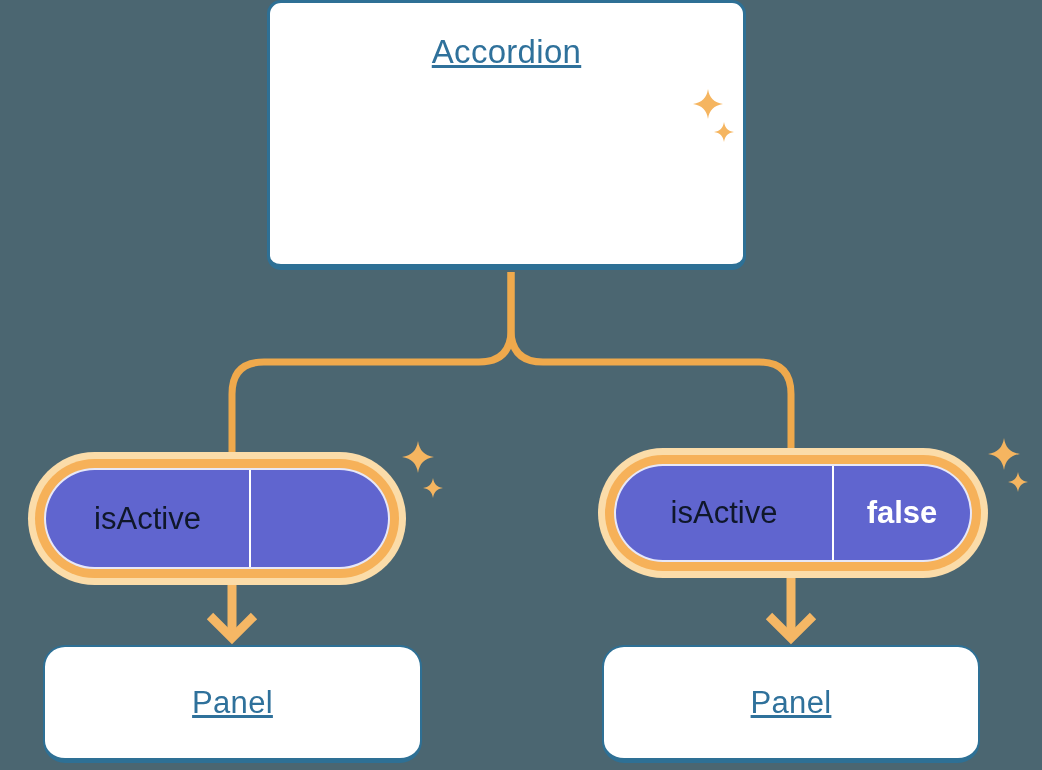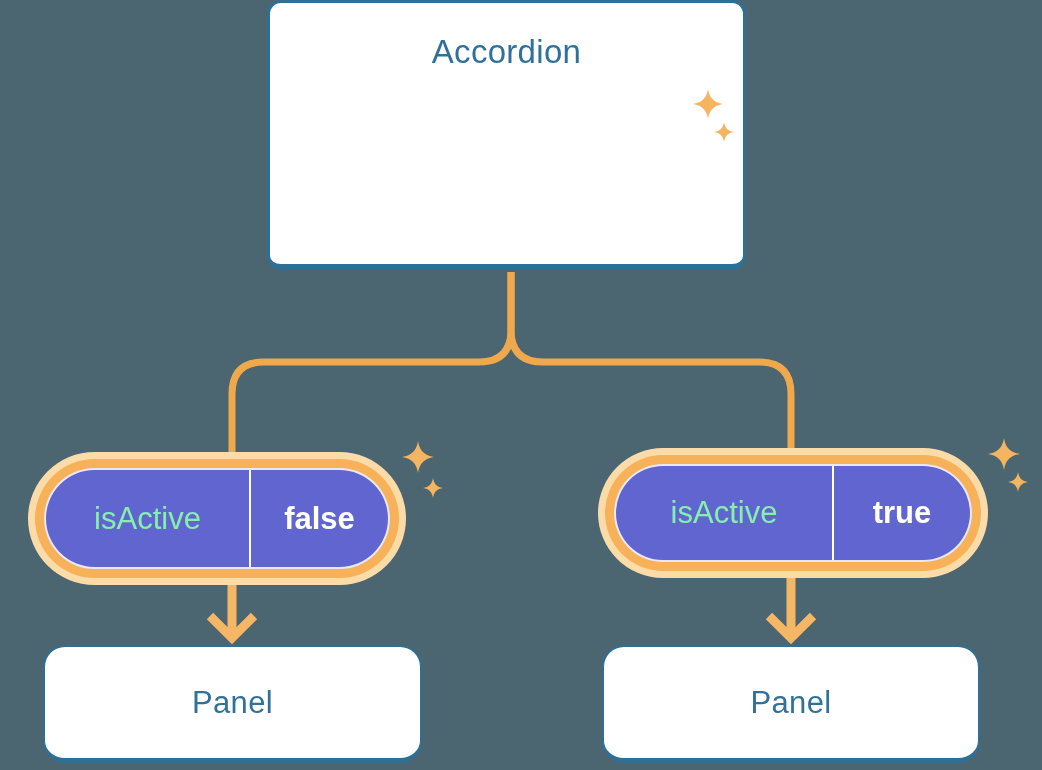--- a/index.html
+++ b/index.html
@@ -25,21 +25,21 @@
   .accordion-card{left:267px;top:0;width:479px;height:270px;}
   .panel-card{
     height:118px;
     border-width:2px;border-bottom-width:5px;border-radius:22px;
     display:flex;align-items:center;justify-content:center;
   }
   .panel-left{left:43px;top:645px;width:379px;}
   .panel-right{left:602px;top:645px;width:378px;}
   .card-title{
     color:#2F719B;font-size:33px;font-weight:500;
-    text-align:center;letter-spacing:.3px;
+    text-align:center;letter-spacing:.3px;text-decoration:underline;
   }
   .accordion-title{position:absolute;left:0;right:0;top:30px;}
   .panel-title{font-size:31px;}
 
   
   .pill-glow{
     position:absolute;z-index:3;
     background:#FBDCA9;border-radius:999px;padding:7px;
   }
   .pill-ring{background:#F6B159;border-radius:999px;padding:9px;height:100%;}
@@ -48,21 +48,21 @@
   }
   .core-white{background:#FFFFFF;}
   .core-purple{background:#6065CF;border:2px solid rgba(255,255,255,.85);}
   .pill-cell{display:flex;align-items:center;justify-content:center;}
   .state-pill{left:41px;top:103px;width:390px;height:129px;}
   .prop-pill-left{left:28px;top:452px;width:378px;height:133px;}
   .prop-pill-right{left:598px;top:448px;width:390px;height:130px;}
   .state-name{width:276px;color:#5F62D2;font-size:31px;}
   .state-value{flex:1;color:#5F62D2;font-size:31px;font-weight:700;}
   .state-divider{width:2px;background:#F0A952;}
-  .prop-name{color:#86efac;font-size:31px;}
+  .prop-name{color:#0f172a;font-size:31px;}
   .prop-value{flex:1;color:#FFFFFF;font-size:31px;font-weight:700;}
   .prop-divider{width:2px;background:#FFFFFF;}
   .prop-pill-left .prop-name{width:203px;}
   .prop-pill-right .prop-name{width:216px;}
 </style>
 </head>
 <body>
 
 <div class="canvas">
 
@@ -85,31 +85,30 @@
 
   <div class="card accordion-card">
     <div class="card-title accordion-title">Accordion</div>
   </div>
 
   <div class="pill-glow prop-pill-left">
     <div class="pill-ring">
       <div class="pill-core core-purple">
         <div class="pill-cell prop-name">isActive</div>
         <div class="prop-divider"></div>
-        <div class="pill-cell prop-value">false</div>
       </div>
     </div>
   </div>
 
   <div class="pill-glow prop-pill-right">
     <div class="pill-ring">
       <div class="pill-core core-purple">
         <div class="pill-cell prop-name">isActive</div>
         <div class="prop-divider"></div>
-        <div class="pill-cell prop-value">true</div>
+        <div class="pill-cell prop-value">false</div>
       </div>
     </div>
   </div>
 
   <div class="card panel-card panel-left">
     <div class="card-title panel-title">Panel</div>
   </div>
   <div class="card panel-card panel-right">
     <div class="card-title panel-title">Panel</div>
   </div>

